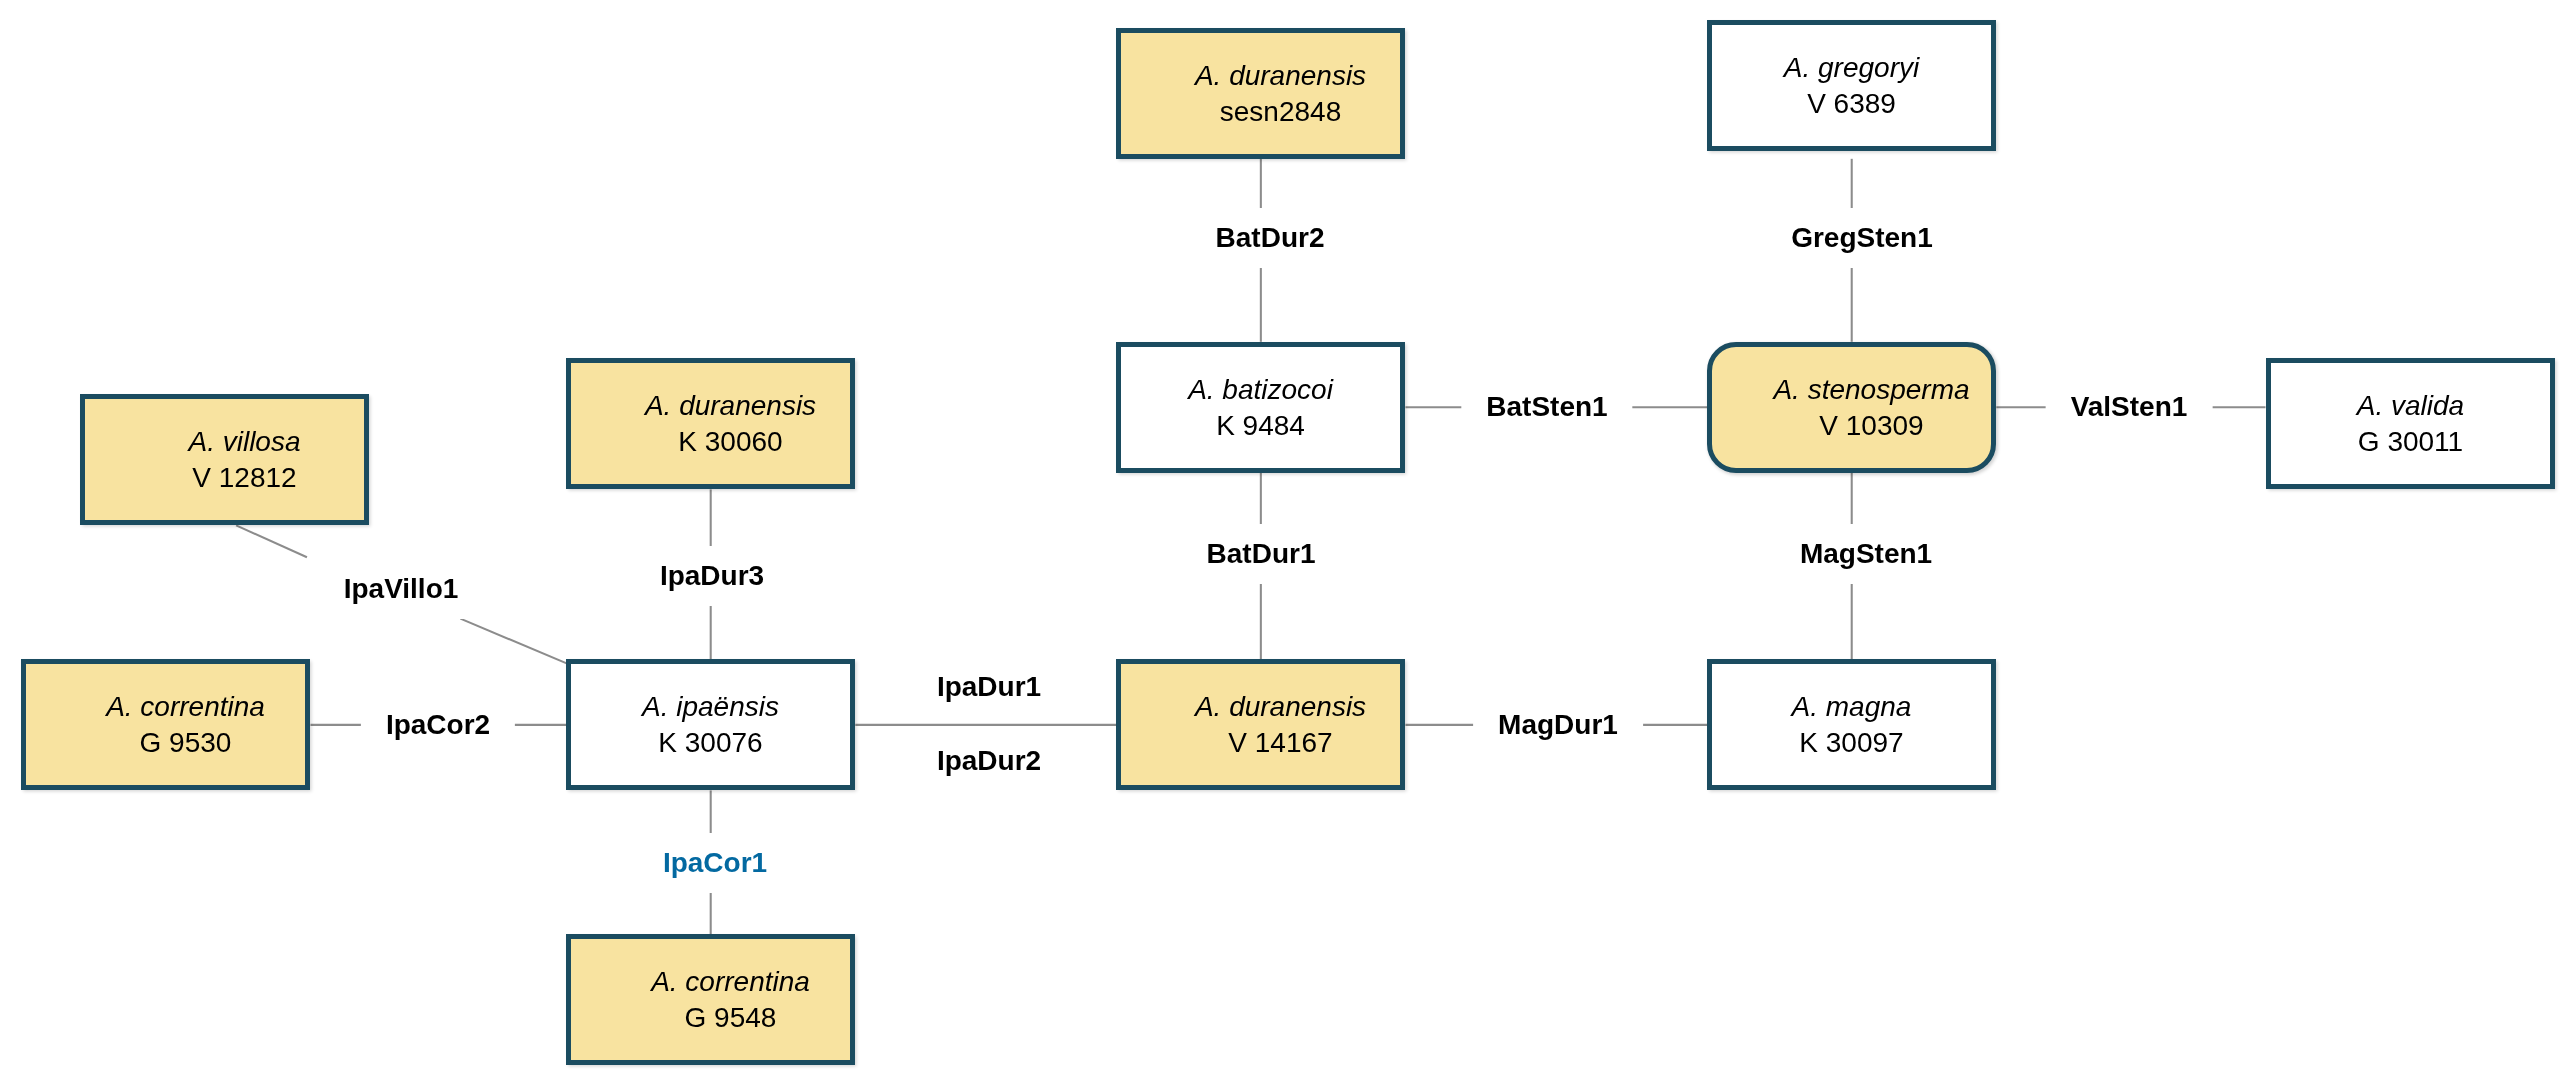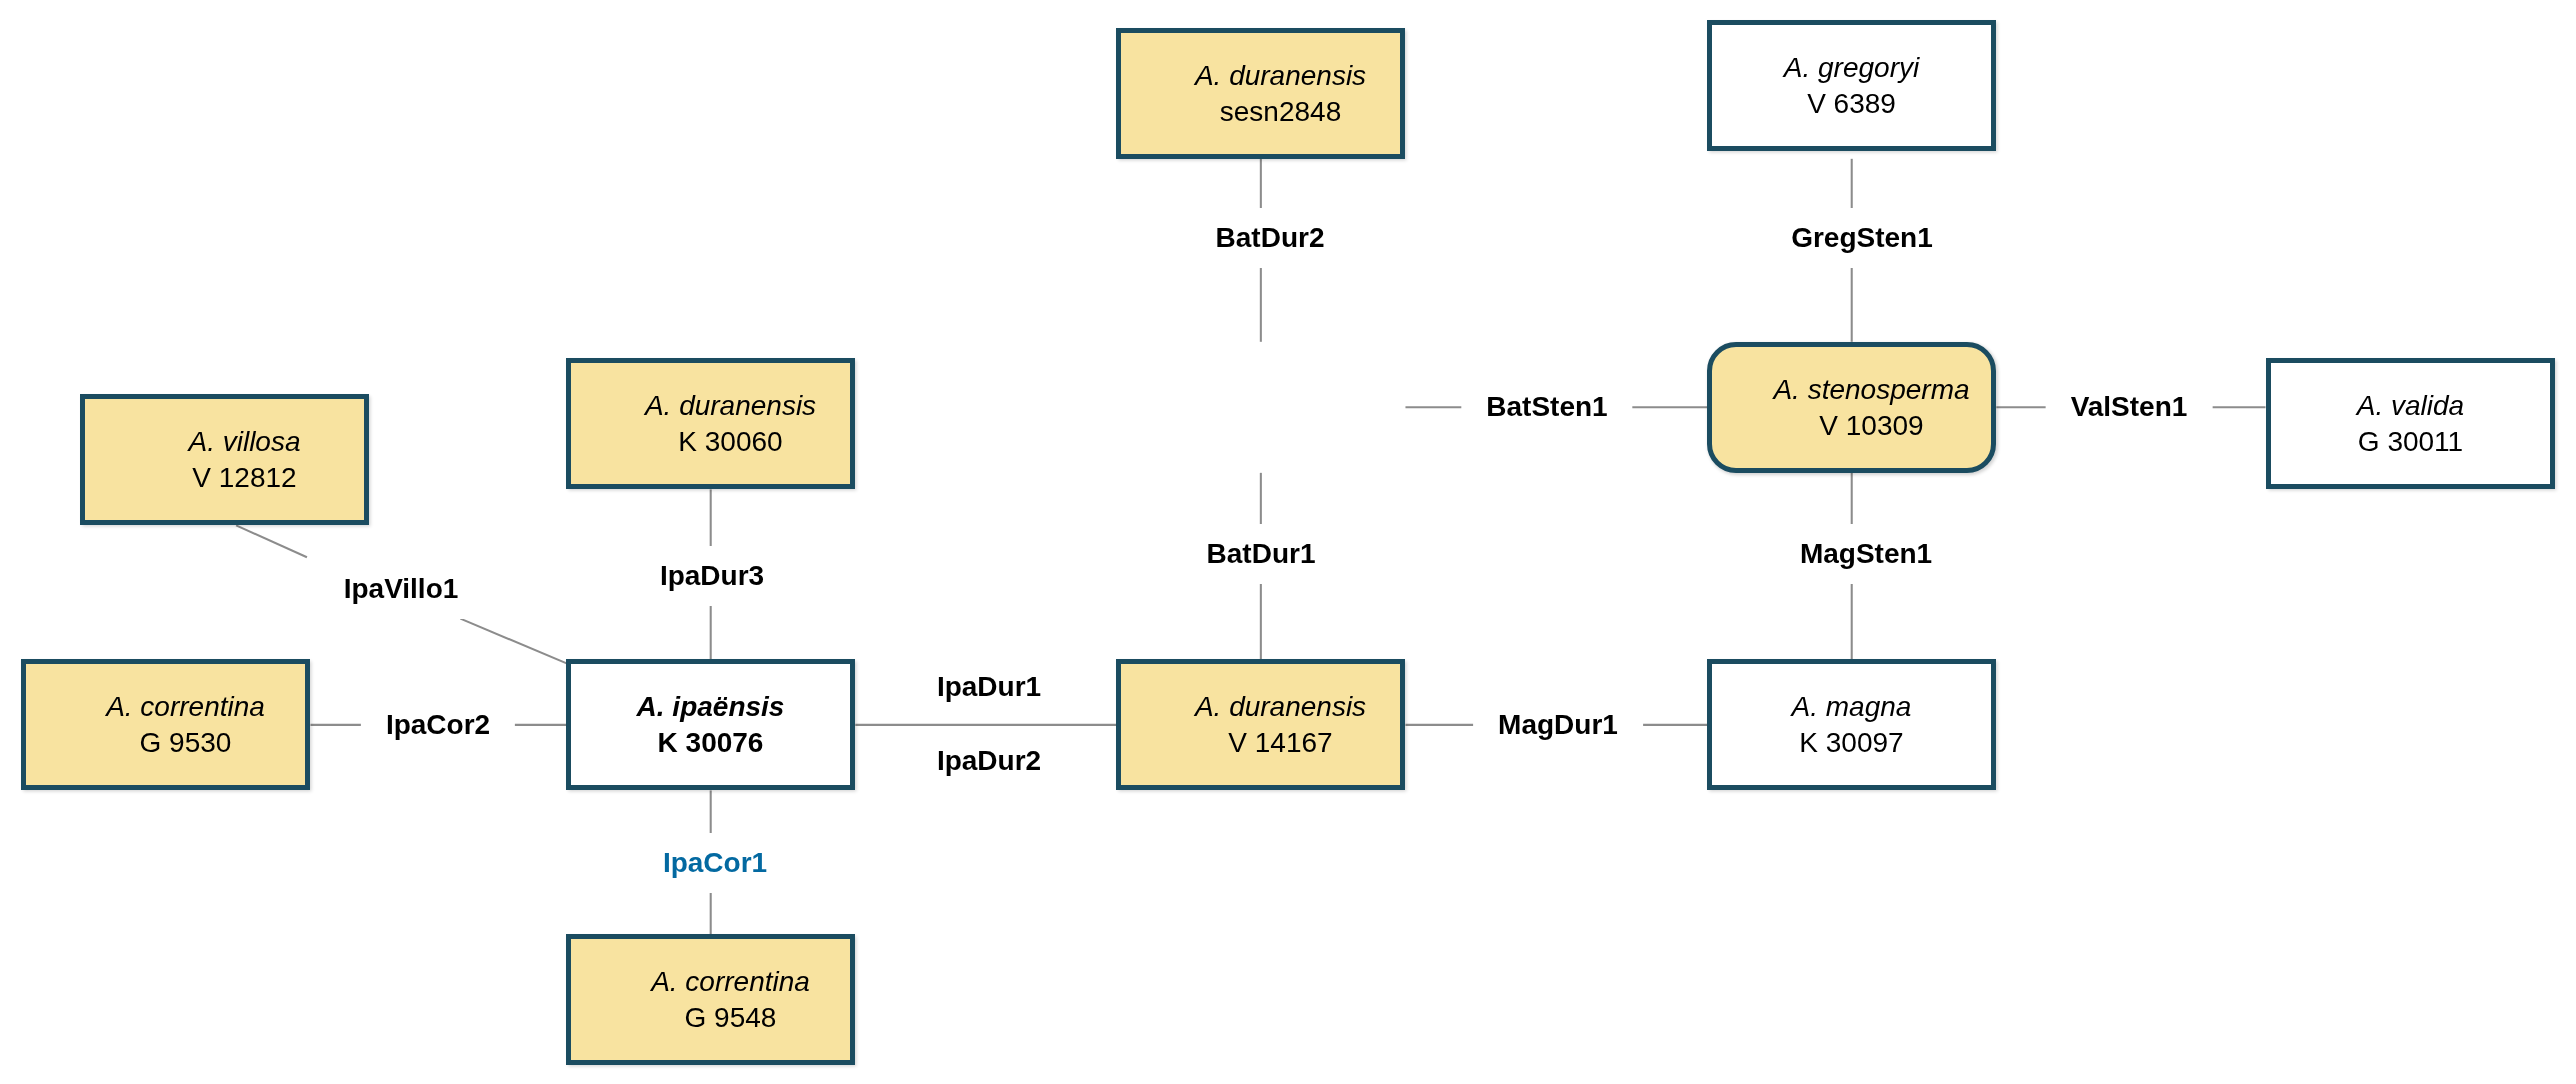--- a/index.html
+++ b/index.html
@@ -81,33 +81,37 @@
     <span class="accession">V 6389</span>
   </div>
   <div class="node yellow" style="left: 80px; top: 394px; width: 289px; height: 131px; border-color: rgb(27, 76, 96); background: rgb(248, 227, 160);">
     <span class="species">A. villosa</span>
     <span class="accession">V 12812</span>
   </div>
   <div class="node yellow" style="left: 566px; top: 358px; width: 289px; height: 131px; border-color: rgb(27, 76, 96); background: rgb(248, 227, 160);">
     <span class="species">A. duranensis</span>
     <span class="accession">K 30060</span>
   </div>
+  <div class="node white" style="left: 1116px; top: 342px; width: 289px; height: 131px; border-color: rgb(27, 76, 96); background: rgb(255, 255, 255);">
+    <span class="species">A. batizocoi</span>
+    <span class="accession">K 9484</span>
+  </div>
   <div class="node yellow" style="left: 1707px; top: 342px; width: 289px; height: 131px; border-color: rgb(27, 76, 96); background: rgb(248, 227, 160); border-radius: 29px;">
     <span class="species">A. stenosperma</span>
     <span class="accession">V 10309</span>
   </div>
   <div class="node white" style="left: 2266px; top: 342px; width: 289px; height: 131px; border-color: rgb(27, 76, 96); background: rgb(255, 255, 255); margin-top: 16px;">
     <span class="species">A. valida</span>
     <span class="accession">G 30011</span>
   </div>
   <div class="node yellow" style="left: 21px; top: 659px; width: 289px; height: 131px; border-color: rgb(27, 76, 96); background: rgb(248, 227, 160);">
     <span class="species">A. correntina</span>
     <span class="accession">G 9530</span>
   </div>
-  <div class="node white" style="left: 566px; top: 659px; width: 289px; height: 131px; border-color: rgb(27, 76, 96); background: rgb(255, 255, 255); font-weight: bold;">
+  <div class="node white" style="left: 566px; top: 659px; width: 289px; height: 131px; border-color: rgb(27, 76, 96); background: rgb(255, 255, 255);">
     <span class="species">A. ipaënsis</span>
     <span class="accession">K 30076</span>
   </div>
   <div class="node yellow" style="left: 1116px; top: 659px; width: 289px; height: 131px; border-color: rgb(27, 76, 96); background: rgb(248, 227, 160);">
     <span class="species">A. duranensis</span>
     <span class="accession">V 14167</span>
   </div>
   <div class="node white" style="left: 1707px; top: 659px; width: 289px; height: 131px; border-color: rgb(27, 76, 96); background: rgb(255, 255, 255);">
     <span class="species">A. magna</span>
     <span class="accession">K 30097</span>

